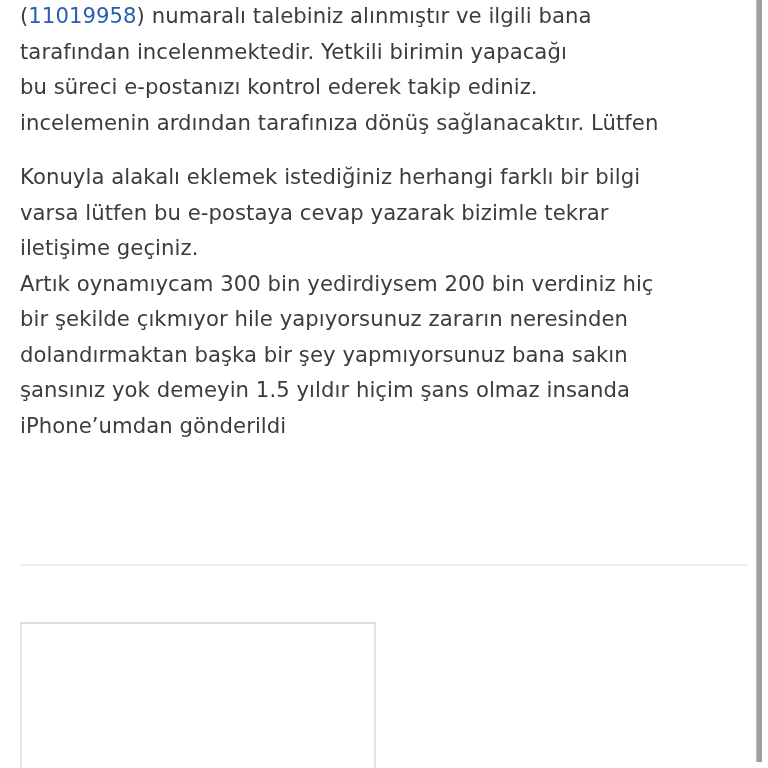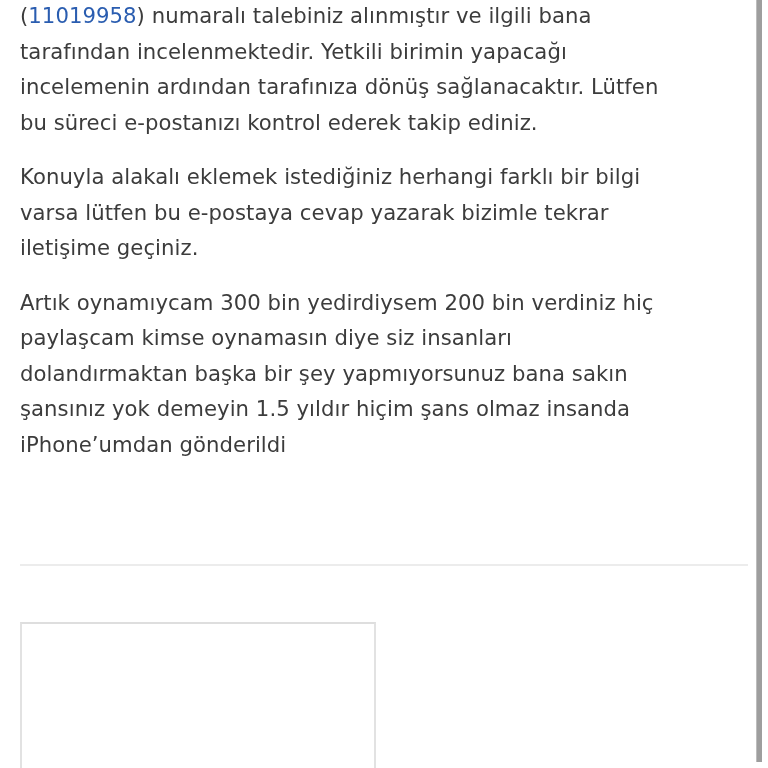--- a/index.html
+++ b/index.html
@@ -23,21 +23,21 @@
     }
     .para {
       margin: 0;
       font-size: 21.2px;
       line-height: 35.5px;
       letter-spacing: 0.05px;
       white-space: nowrap;
     }
     .para .line { display: block; }
     .p1 { margin-bottom: 19px; }
-    .p2 { margin-bottom: 19px; }
+    .p2 { }
     .link {
       color: #1a5fb4;
       color: #2a5db0;
       text-decoration-thickness: 1.5px;
       text-underline-offset: 2px;
       cursor: pointer;
     }
     .separator {
       position: absolute;
       left: 20px;
@@ -67,33 +67,33 @@
       border-left: 1px solid #bdbdbd;
     }
   </style>
 </head>
 <body>
 
 <div class="content">
   <p class="para p1">
     <span class="line"><span>(</span><a class="link">11019958</a><span>) numaralı talebiniz alınmıştır ve ilgili bana</span></span>
     <span class="line">tarafından incelenmektedir. Yetkili birimin yapacağı</span>
+    <span class="line">bu süreci e-postanızı kontrol ederek takip ediniz.</span>
     <span class="line">incelemenin ardından tarafınıza dönüş sağlanacaktır. Lütfen</span>
-    <span class="line">bu süreci e-postanızı kontrol ederek takip ediniz.</span>
   </p>
 
   <p class="para p2">
     <span class="line">Konuyla alakalı eklemek istediğiniz herhangi farklı bir bilgi</span>
     <span class="line">varsa lütfen bu e-postaya cevap yazarak bizimle tekrar</span>
     <span class="line">iletişime geçiniz.</span>
   </p>
 
   <p class="para p3">
     <span class="line">Artık oynamıycam 300 bin yedirdiysem 200 bin verdiniz hiç</span>
-    <span class="line">paylaşcam kimse oynamasın diye siz insanları</span>
+    <span class="line">bir şekilde çıkmıyor hile yapıyorsunuz zararın neresinden</span>
     <span class="line">dolandırmaktan başka bir şey yapmıyorsunuz bana sakın</span>
     <span class="line">şansınız yok demeyin 1.5 yıldır hiçim şans olmaz insanda</span>
     <span class="line">iPhone’umdan gönderildi</span>
   </p>
 </div>
 
 <div class="separator"></div>
 
 <div class="attachment-box"></div>
 

